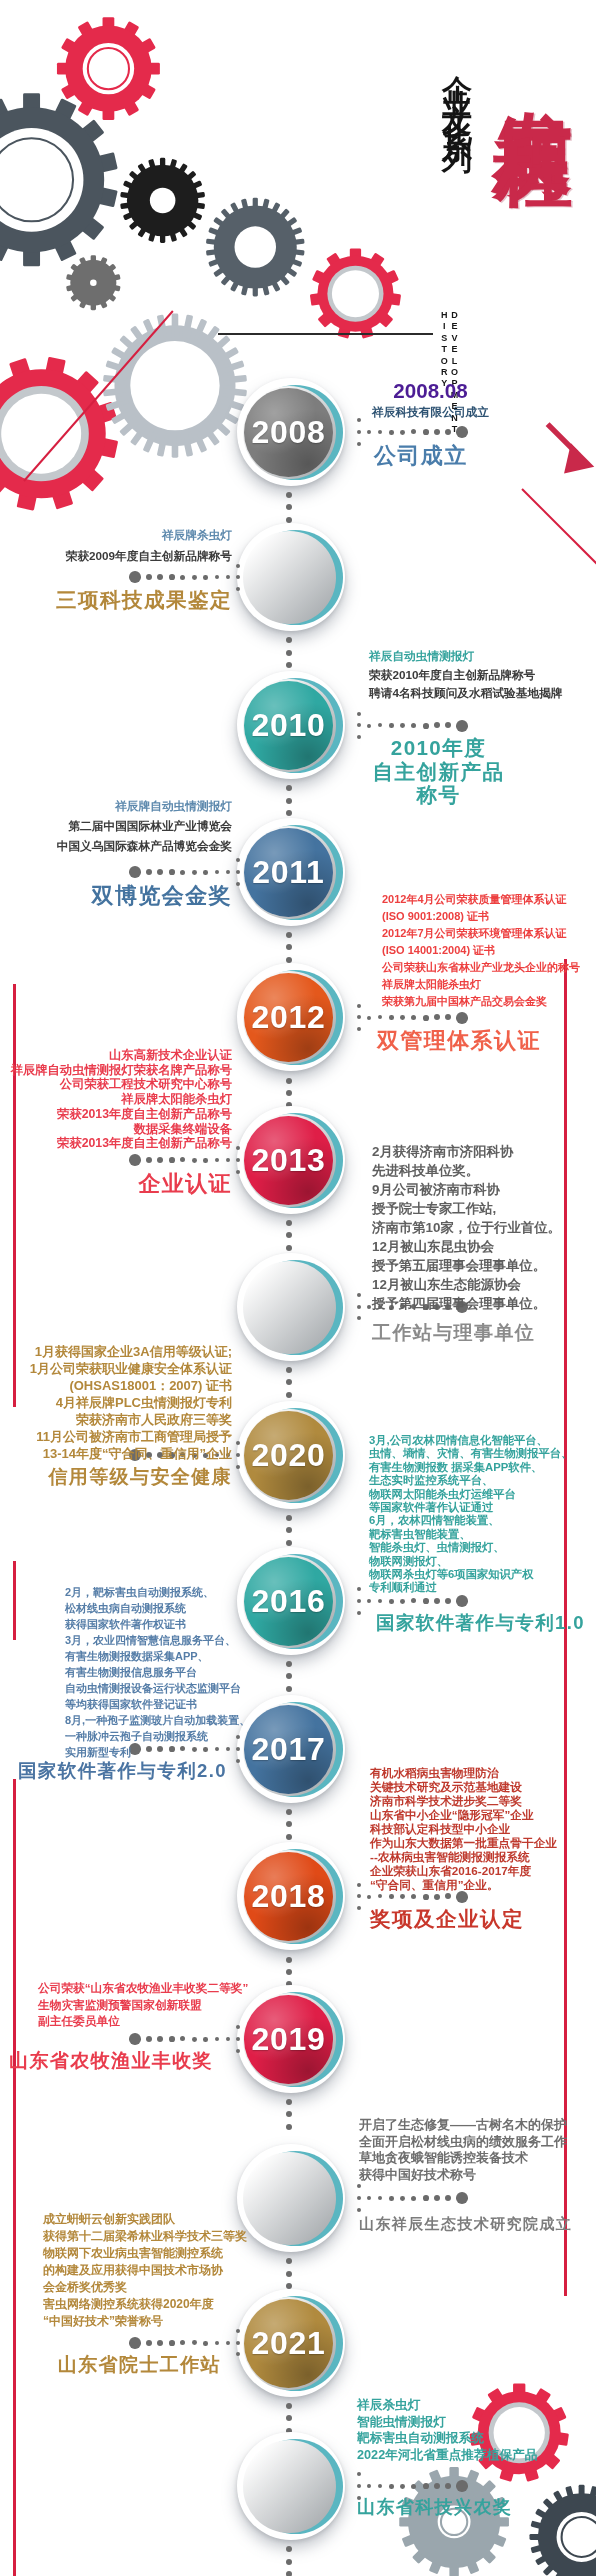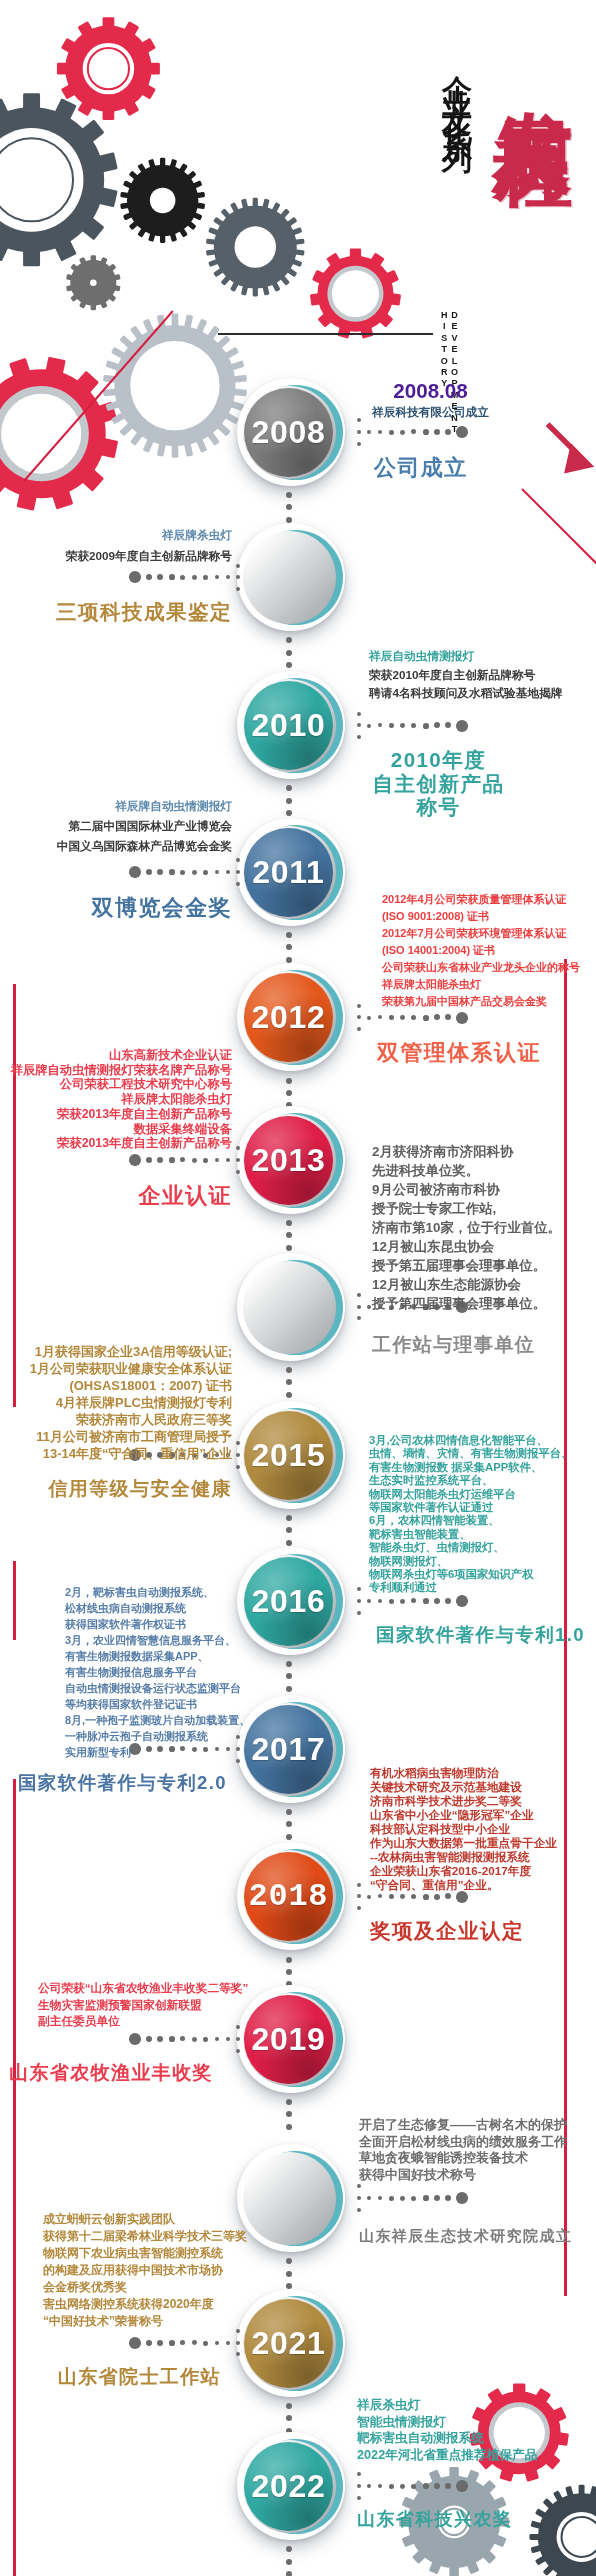--- a/index.html
+++ b/index.html
@@ -20,21 +20,21 @@
            box-shadow:0 8.2px 15px rgba(100,110,125,.40),0 2.1px 4.1px rgba(0,0,0,.14);}
   .c-arc{position:absolute;width:95px;height:95px;left:11px;top:6.9px;border-radius:50%;background:#5ab6c1;}
   .c-metal{position:absolute;width:93px;height:93px;left:5.5px;top:7.5px;border-radius:50%;
            background:linear-gradient(135deg,#fdfdfd 15%,#aeb2b5 85%);}
   .c-disk{position:absolute;width:89px;height:89px;left:6.9px;top:9.6px;border-radius:50%;
           display:flex;align-items:center;justify-content:center;}
   .c-disk span{font-size:32px;font-weight:700;color:#fff;letter-spacing:0.7px;text-shadow:0 0.7px 1.4px rgba(0,0,0,.25);text-align:right;}
   .dot{position:absolute;border-radius:50%;background:#6b6b6b;}
   .note{position:absolute;font-weight:700;}
   .note div{white-space:nowrap;}
-  .mlabel{position:absolute;font-weight:700;letter-spacing:1.4px;white-space:pre-line;line-height:1.15;margin-top:12px;}
+  .mlabel{position:absolute;font-weight:700;letter-spacing:1.4px;white-space:pre-line;line-height:1.15;}
 </style>
 </head>
 <body>
 
 <div id="page">
   <svg class="gears" id="gears-top" style="top:0" width="597" height="549" viewBox="0 0 870 800">
       <g transform="translate(158,100) rotate(0)">
         <rect x="-8.576547944300136" y="-75" width="17.153095888600273" height="24" rx="2" fill="#e42a4b" transform="rotate(0)"></rect>
         <rect x="-8.576547944300136" y="-75" width="17.153095888600273" height="24" rx="2" fill="#e42a4b" transform="rotate(30)"></rect>
         <rect x="-8.576547944300136" y="-75" width="17.153095888600273" height="24" rx="2" fill="#e42a4b" transform="rotate(60)"></rect>
@@ -506,21 +506,21 @@
         <div>授予第五届理事会理事单位。</div>
         <div>12月被山东生态能源协会</div>
         <div>授予第四届理事会理事单位。</div>
       </div>
       <div class="mlabel" style="top: 1322px; font-size: 19px; color: rgb(139, 139, 139); left: 372px;">工作站与理事单位</div>
       <div class="circle" style="left: 237px; top: 1401px;">
         <div class="c-white"></div>
         <div class="c-arc"></div>
         <div class="c-metal"></div>
         <div class="c-disk" style="background: radial-gradient(circle at 34% 28%, rgba(255, 255, 255, 0.28), rgba(255, 255, 255, 0) 48%), radial-gradient(circle at 72% 85%, rgba(0, 0, 0, 0.3), rgba(0, 0, 0, 0) 55%), rgb(176, 138, 62);">
-          <span>2015</span>
+          <span>2020</span>
         </div>
       </div>
       <div class="dot" style="left: 286px; top: 1515px; width: 6.2px; height: 6.2px;"></div>
       <div class="dot" style="left: 286px; top: 1527px; width: 6.2px; height: 6.2px;"></div>
       <div class="dot" style="left: 286px; top: 1540px; width: 6.2px; height: 6.2px;"></div>
       <div class="dot" style="left: 236px; top: 1441px; width: 4.1px; height: 4.1px;"></div>
       <div class="dot" style="left: 236px; top: 1453px; width: 4.1px; height: 4.1px;"></div>
       <div class="dot" style="left: 236px; top: 1465px; width: 4.1px; height: 4.1px;"></div>
       <div class="dot" style="left: 226px; top: 1453px; width: 3.8px; height: 3.8px;"></div>
       <div class="dot" style="left: 215px; top: 1453px; width: 4.1px; height: 4.1px;"></div>
@@ -609,21 +609,21 @@
         <div>3月，农业四情智慧信息服务平台、</div>
         <div>有害生物测报数据采集APP、</div>
         <div>有害生物测报信息服务平台</div>
         <div>自动虫情测报设备运行状态监测平台</div>
         <div>等均获得国家软件登记证书</div>
         <div>8月,一种孢子监测玻片自动加载装置、</div>
         <div>一种脉冲云孢子自动测报系统</div>
         <div>实用新型专利</div>
       </div>
       <div class="mlabel" style="top: 1760px; font-size: 18.5px; color: rgb(74, 116, 162); right: 370px; text-align: right;">国家软件著作与专利2.0</div>
-      <div class="circle" style="left: 237px; top: 1842px; font-family: Liberation Mono, monospace;">
+      <div class="circle" style="left: 237px; top: 1842px;">
         <div class="c-white"></div>
         <div class="c-arc"></div>
         <div class="c-metal"></div>
         <div class="c-disk" style="background: radial-gradient(circle at 34% 28%, rgba(255, 255, 255, 0.28), rgba(255, 255, 255, 0) 48%), radial-gradient(circle at 72% 85%, rgba(0, 0, 0, 0.3), rgba(0, 0, 0, 0) 55%), rgb(224, 74, 23);">
           <span>2018</span>
         </div>
       </div>
       <div class="dot" style="left: 286px; top: 1957px; width: 6.2px; height: 6.2px;"></div>
       <div class="dot" style="left: 286px; top: 1969px; width: 6.2px; height: 6.2px;"></div>
       <div class="dot" style="left: 286px; top: 1981px; width: 6.2px; height: 6.2px;"></div>
@@ -737,23 +737,20 @@
         <div>的构建及应用获得中国技术市场协</div>
         <div>会金桥奖优秀奖</div>
         <div>害虫网络测控系统获得2020年度</div>
         <div>“中国好技术”荣誉称号</div>
       </div>
       <div class="mlabel" style="top: 2354px; font-size: 19px; color: rgb(179, 136, 59); right: 376px; text-align: right;">山东省院士工作站</div>
       <div class="circle" style="left: 237px; top: 2432px;">
         <div class="c-white"></div>
         <div class="c-arc"></div>
         <div class="c-metal"></div>
-        <div class="c-disk" style="background: radial-gradient(circle at 34% 28%, rgba(255, 255, 255, 0.28), rgba(255, 255, 255, 0) 48%), radial-gradient(circle at 72% 85%, rgba(0, 0, 0, 0.3), rgba(0, 0, 0, 0) 55%), rgb(47, 168, 162);">
-          <span>2022</span>
-        </div>
       </div>
       <div class="dot" style="left: 286px; top: 2546px; width: 6.2px; height: 6.2px;"></div>
       <div class="dot" style="left: 286px; top: 2559px; width: 6.2px; height: 6.2px;"></div>
       <div class="dot" style="left: 286px; top: 2571px; width: 6.2px; height: 6.2px;"></div>
       <div class="dot" style="left: 357px; top: 2472px; width: 4.1px; height: 4.1px;"></div>
       <div class="dot" style="left: 357px; top: 2484px; width: 4.1px; height: 4.1px;"></div>
       <div class="dot" style="left: 357px; top: 2496px; width: 4.1px; height: 4.1px;"></div>
       <div class="dot" style="left: 367px; top: 2484px; width: 3.8px; height: 3.8px;"></div>
       <div class="dot" style="left: 378px; top: 2484px; width: 4.1px; height: 4.1px;"></div>
       <div class="dot" style="left: 389px; top: 2484px; width: 4.5px; height: 4.5px;"></div>

